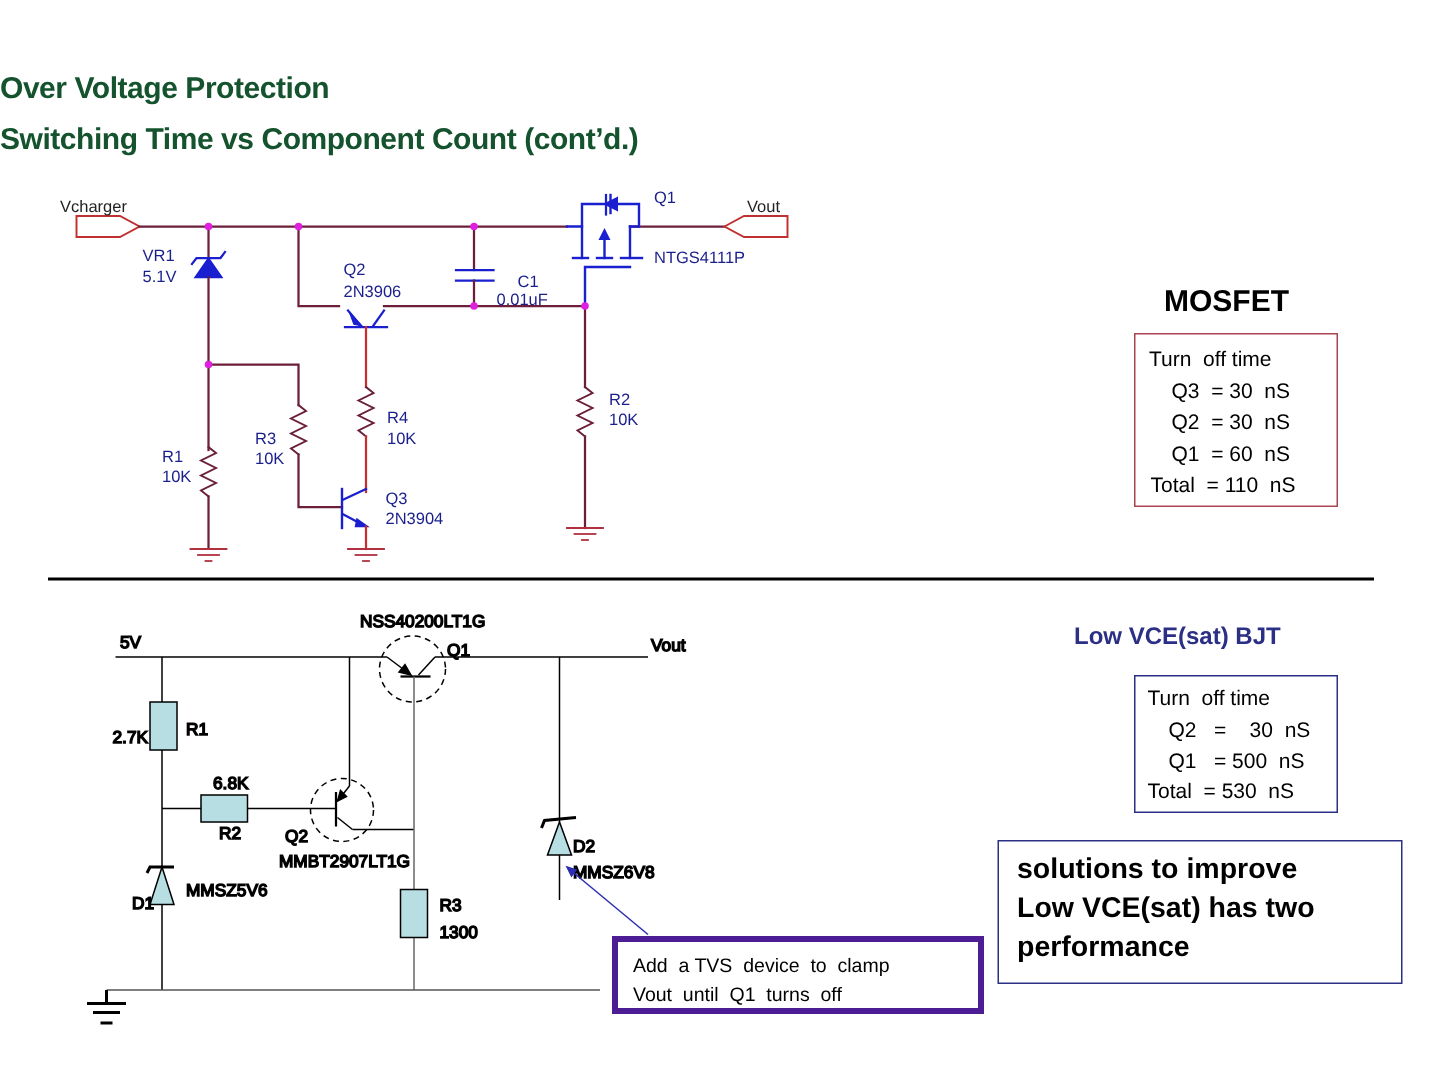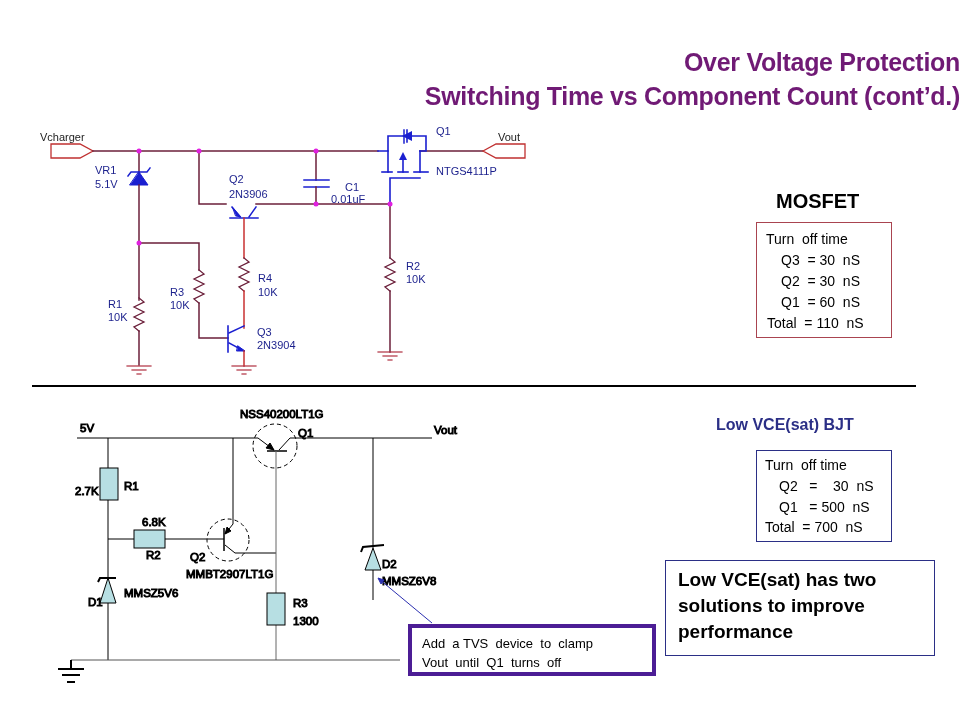--- a/index.html
+++ b/index.html
@@ -1,17 +1,17 @@
 <!DOCTYPE html>
 <html><head>
 <meta charset="utf-8">
 <style>
   html, body { margin: 0; padding: 0; background: #ffffff; }
   body { width: 960px; height: 720px; position: relative; overflow: hidden; font-family: "Liberation Sans", sans-serif; }
-  .title { position: absolute; left: 0; width: 960px; text-align: right; font-weight: bold; font-size: 25px; color: #701a75; letter-spacing: -0.3px; }
+  .title { position: absolute; left: 0; width: 960px; text-align: left; font-weight: bold; font-size: 20px; color: #14532d; letter-spacing: -0.3px; }
   .t1 { top: 48px; }
   .t2 { top: 82px; }
   svg.schem { position: absolute; left: 0; top: 0; }
   .lbl { font-family: "Liberation Sans", sans-serif; font-size: 11px; fill: #1a1f8c; }
   .lbl2 { font-family: "Liberation Sans", sans-serif; font-size: 11.5px; fill: #222; }
   .heading { position: absolute; font-weight: bold; }
   .mosfet-h { left: 776px; top: 190px; font-size: 20px; color: #000; text-align: center; }
   .bjt-h { left: 716px; top: 416px; font-size: 16px; color: #2b2f86; }
   .box { position: absolute; background: #fff; font-size: 14px; color: #000; line-height: 21px; }
   .mos-box { left: 756px; top: 222px; width: 134px; height: 114px; border: 1px solid #a94450; }
@@ -218,25 +218,25 @@
   <div class="row" style="left:24px; top:48px;">Q2  = 30  nS</div>
   <div class="row" style="left:24px; top:69px;">Q1  = 60  nS</div>
   <div class="row bold" style="left:10px; top:90px;">Total  = 110  nS</div>
 </div>
 
 <div class="heading bjt-h">Low VCE(sat) BJT</div>
 <div class="box bjt-box">
   <div class="row" style="left:8px; top:4px;">Turn  off time</div>
   <div class="row" style="left:22px; top:25px;">Q2   =    30  nS</div>
   <div class="row" style="left:22px; top:46px;">Q1   = 500  nS</div>
-  <div class="row bold" style="left:8px; top:66px;">Total  = 700  nS</div>
+  <div class="row bold" style="left:8px; top:66px;">Total  = 530  nS</div>
 </div>
 
 <div class="tvs-box">
   <div style="white-space:pre">Add  a TVS  device  to  clamp</div>
   <div style="white-space:pre">Vout  until  Q1  turns  off</div>
 </div>
 
 <div class="note-box">
+  <div>solutions to improve</div>
   <div>Low VCE(sat) has two</div>
-  <div>solutions to improve</div>
   <div>performance</div>
 </div>
 
 </body></html>

